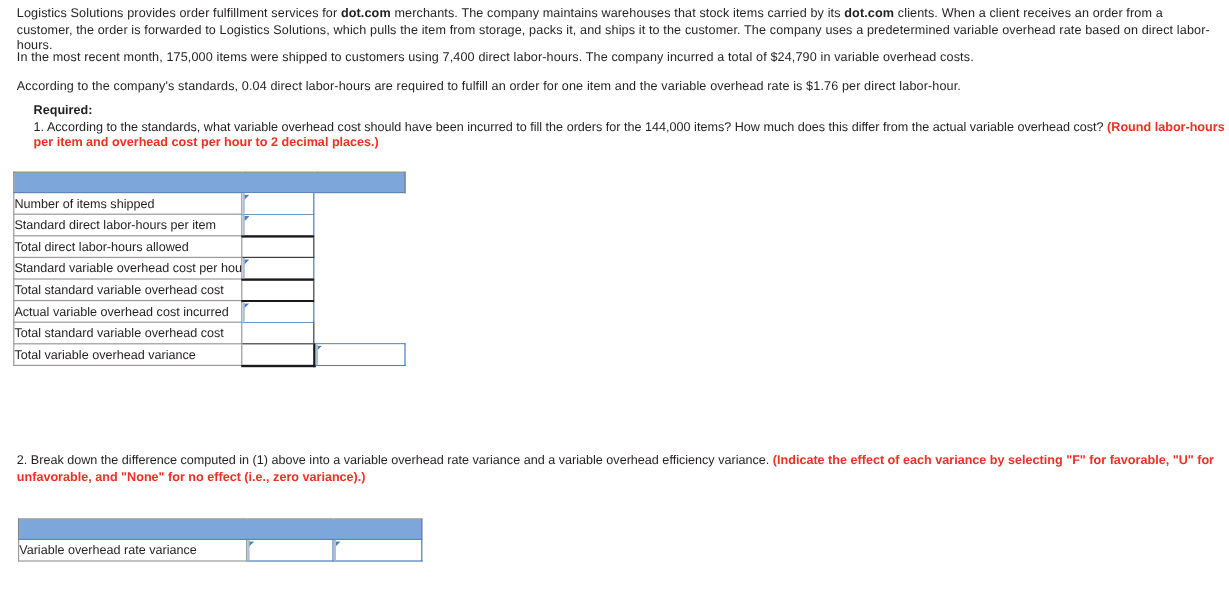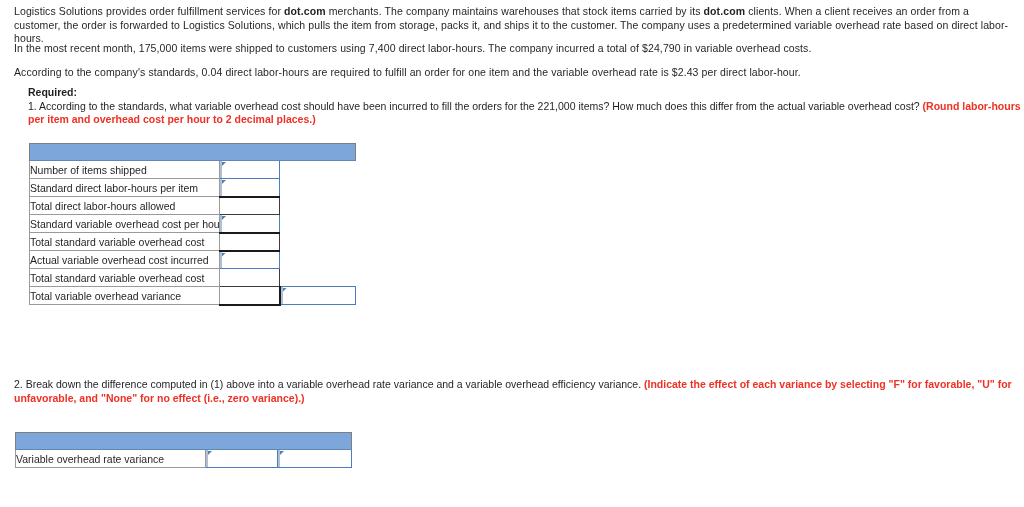--- a/index.html
+++ b/index.html
@@ -97,21 +97,21 @@
     top: 0;
     width: 2px;
     height: 100%;
     background: #aebfd6;
   }
 
   .shadow-b { border-bottom: 2px solid #1a1a1a; }
   .shadow-r { border-right: 2px solid #1a1a1a; }
 
   
-  #table1 { left: 29px; top: 143px; width: 326px; }
+  #table1 { left: 11px; top: 143px; width: 326px; }
   #table1 .c1 { width: 190px; }
   #table1 .c2 { width: 60px; }
   #table1 .c3 { width: 76px; }
 
   
   #table2 { left: 15px; top: 432px; width: 336px; }
   #table2 .c1 { width: 190px; }
   #table2 .c2 { width: 72px; }
   #table2 .c3 { width: 74px; }
 </style>
@@ -119,26 +119,26 @@
 <body>
 
 <div class="page">
 
   <div class="para p1">
     <span>Logistics Solutions provides order fulfillment services for </span><b>dot.com</b><span> merchants. The company maintains warehouses that stock items carried by its </span><b>dot.com</b><span> clients. When a client receives an order from a customer, the order is forwarded to Logistics Solutions, which pulls the item from storage, packs it, and ships it to the customer. The company uses a predetermined variable overhead rate based on direct labor-hours.</span>
   </div>
 
   <div class="para p2">In the most recent month, 175,000 items were shipped to customers using 7,400 direct labor-hours. The company incurred a total of $24,790 in variable overhead costs.</div>
 
-  <div class="para p3">According to the company's standards, 0.04 direct labor-hours are required to fulfill an order for one item and the variable overhead rate is $2.43 per direct labor-hour.</div>
+  <div class="para p3">According to the company's standards, 0.04 direct labor-hours are required to fulfill an order for one item and the variable overhead rate is $1.76 per direct labor-hour.</div>
 
   <div class="req-block">
     <div class="req-title">Required:</div>
     <div class="req-body">
-      <span>1. According to the standards, what variable overhead cost should have been incurred to fill the orders for the 221,000 items? How much does this differ from the actual variable overhead cost? </span><span class="red">(Round labor-hours per item and overhead cost per hour to 2 decimal places.)</span>
+      <span>1. According to the standards, what variable overhead cost should have been incurred to fill the orders for the 144,000 items? How much does this differ from the actual variable overhead cost? </span><span class="red">(Round labor-hours per item and overhead cost per hour to 2 decimal places.)</span>
     </div>
   </div>
 
   <table class="grid" id="table1">
     <colgroup>
       <col class="c1">
         <col class="c2">
         <col class="c3">
     </colgroup>
     <tbody>

